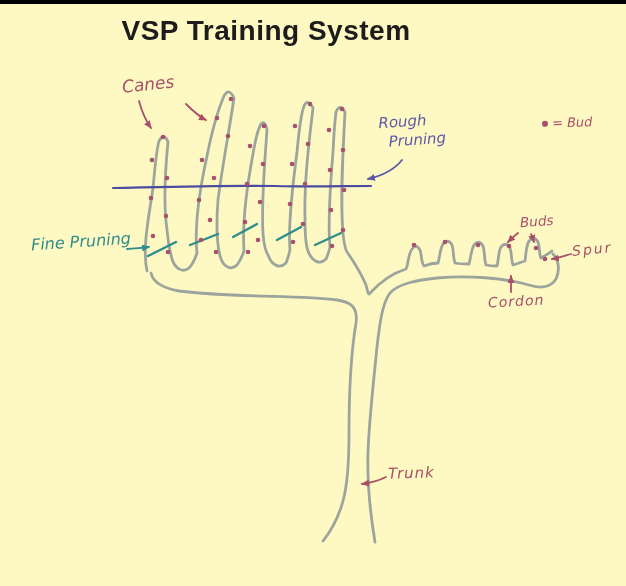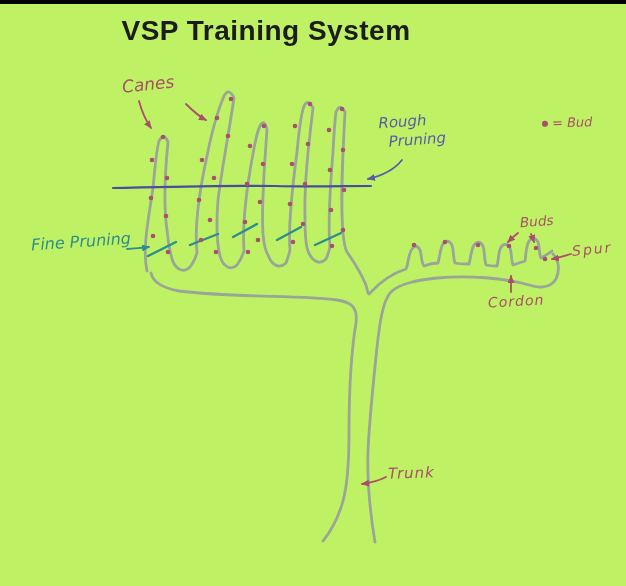--- a/index.html
+++ b/index.html
@@ -1,17 +1,17 @@
 <!DOCTYPE html>
 <html><head>
 <meta charset="utf-8">
 <style>
   html,body{margin:0;padding:0;background:#e9e9e9;}
   .stage{
-    position:relative;width:626px;height:586px;background:#bef264;
+    position:relative;width:626px;height:586px;background:#fef9c3;
     overflow:hidden;font-family:"Liberation Sans",sans-serif;
   }
   .top-bar{position:absolute;left:0;top:0;width:626px;height:4px;background:#000;}
   .title{
     position:absolute;left:0;top:15px;width:532px;text-align:center;
     font-family:"Liberation Sans",sans-serif;font-weight:bold;font-size:28px;
     color:#1c1c1c;letter-spacing:.5px;
   }
   .sketch{position:absolute;left:0;top:0;}
   .hw{

